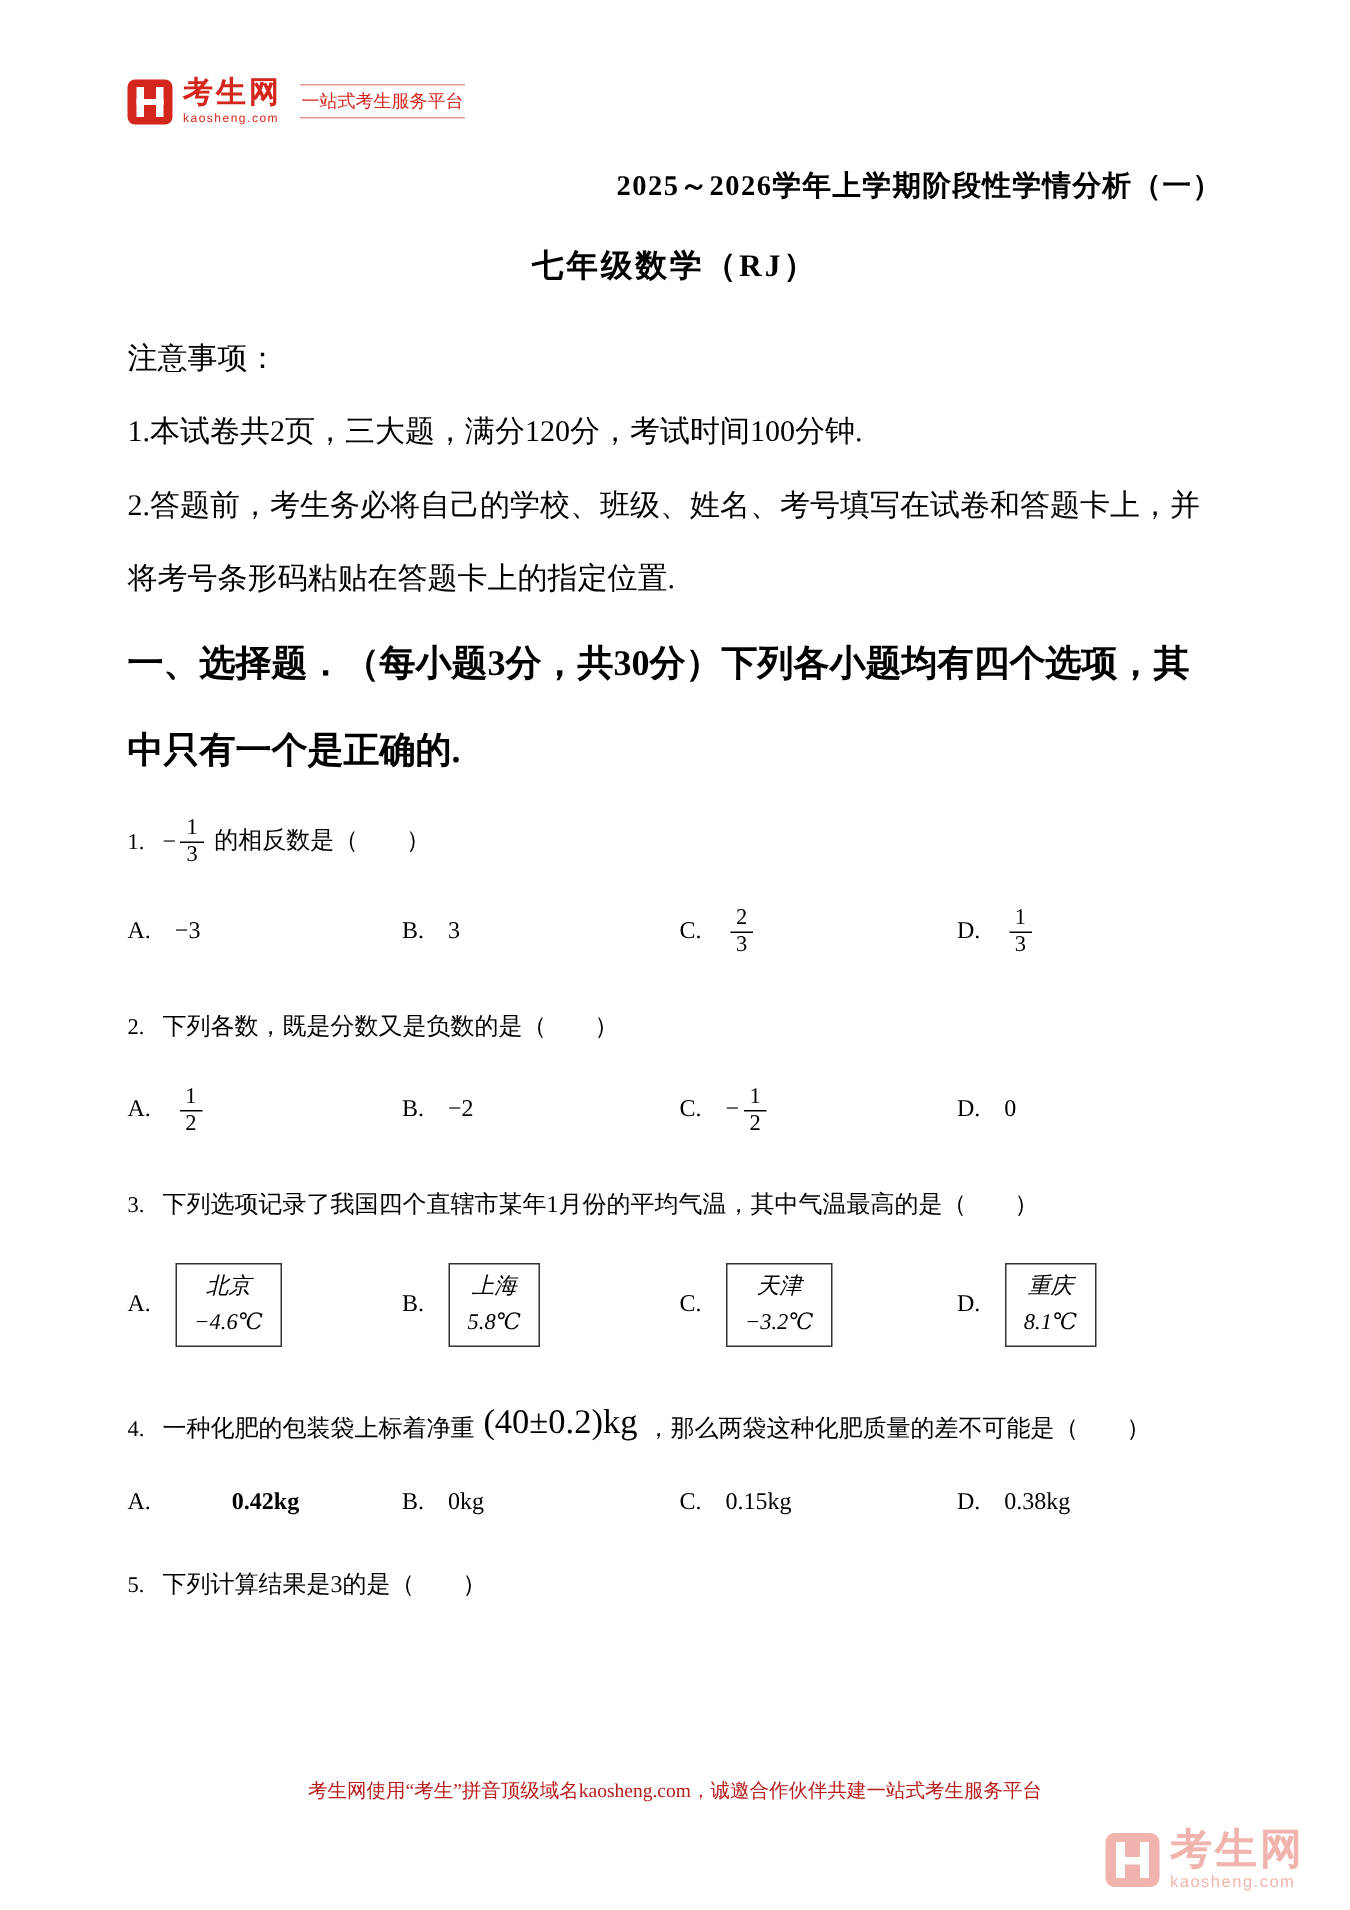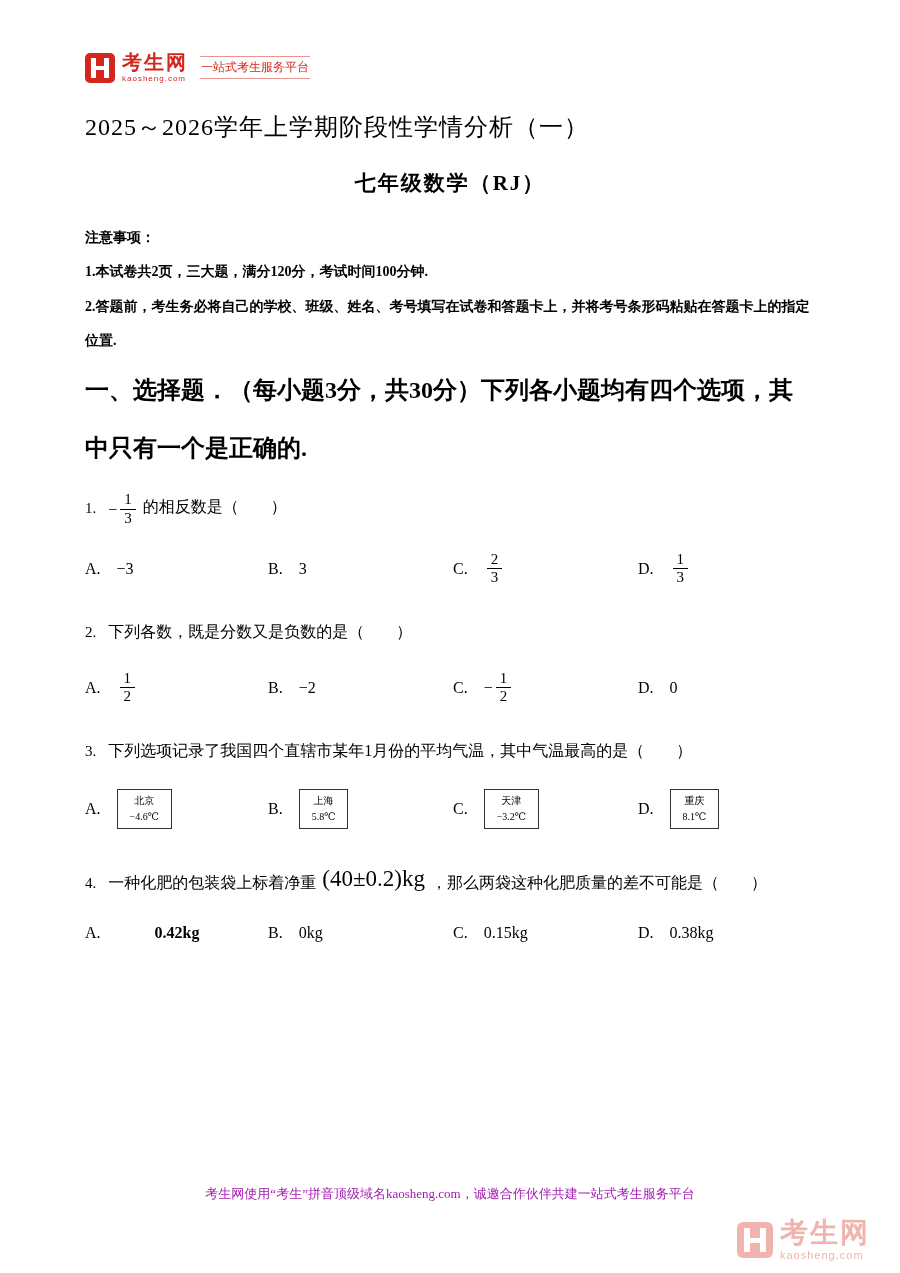--- a/index.html
+++ b/index.html
@@ -19,50 +19,50 @@
   .logo-mark .br { right:6px; top:5px; width:5px; height:20px; }
   .logo-mark .bm { left:6px; top:13px; width:18px; height:4px; }
   .brand-col { margin-left:7px; display:flex; flex-direction:column; line-height:1; font-family:"Liberation Sans","DejaVu Sans",sans-serif; }
   .brand-name { color:#d4261d; font-weight:bold; font-size:20px; letter-spacing:2px; }
   .brand-domain { color:#d4261d; font-size:8px; letter-spacing:1px; margin-top:3px; }
   .tagline { color:#d4261d; font-size:12px; margin-left:12px; align-self:center;
     border-top:1px solid #e8958f; border-bottom:1px solid #e8958f; padding:2px 1px;
     font-family:Liberation Mono, monospace; }
 
   
-  .doc-title { margin-top:28px; text-align:left; font-size:24px; font-weight:normal; letter-spacing:1px; }
+  .doc-title { margin-top:28px; text-align:right; font-size:19px; font-weight:bold; letter-spacing:1px; }
   .doc-subtitle { margin-top:26px; text-align:center; font-size:21px; font-weight:bold; letter-spacing:2px; }
 
   
-  .notices { margin-top:24px; font-size:14px; font-weight:bold; line-height:2.45; }
+  .notices { margin-top:24px; font-size:20px; font-weight:normal; line-height:2.45; }
   .notices p { margin:0; }
   .section-heading { font-size:24px; font-weight:bold; line-height:2.4; margin-top:4px; }
 
   
   .question { font-size:16px; }
   .q-stem { line-height:1.7; margin-top:14px; }
   .q-no { margin-right:8px; font-size:15px; }
   .frac { display:inline-block; text-align:center; vertical-align:middle; line-height:1.15; font-size:15px; margin:0 3px; }
   .frac .fn { display:block; border-bottom:1px solid #000; padding:0 4px; }
   .frac .fd { display:block; padding:0 4px; }
   .msign { display:inline-block; vertical-align:middle; }
   .opts { display:grid; grid-template-columns:183px 185px 185px 1fr; align-items:center; margin:24px 0 32px 0; }
   .opt { display:flex; align-items:center; }
   .opt .lab { margin-right:16px; }
   .bold-val { font-weight:bold;padding-left:38px; }
   .mathval { font-size:16px; }
 
-  .temp-box { display:inline-block; border:1px solid #333; text-align:center; padding:3px 12px; line-height:1.6; font-size:10px; }
+  .temp-box { display:inline-block; border:1px solid #333; text-align:center; padding:3px 12px; line-height:1.6; font-size:15px;font-style:italic; }
   .temp-box .city { display:block; }
   .temp-box .temp { display:block; }
 
   .weight-val { position:relative; top:-2px; font-size:23px; margin:0 2px; }
 
   
-  .footer { position:absolute; left:0; right:0; bottom:70px; text-align:center; font-size:13px; color:#a21caf; }
+  .footer { position:absolute; left:0; right:0; bottom:70px; text-align:center; font-size:13px; color:#b91c1c; }
 
   
   .watermark { position:absolute; right:30px; bottom:12px; display:flex; align-items:center; }
   .wm-mark { width:36px; height:36px; background:#f0b3ae; border-radius:6px; position:relative; flex:0 0 auto; }
   .wm-mark i { position:absolute; background:#fff; }
   .wm-mark .bl { left:7px; top:6px; width:6px; height:24px; }
   .wm-mark .br { right:7px; top:6px; width:6px; height:24px; }
   .wm-mark .bm { left:7px; top:16px; width:22px; height:5px; }
   .wm-col { margin-left:7px; display:flex; flex-direction:column; line-height:1; font-family:"Liberation Sans","DejaVu Sans",sans-serif; }
   .wm-brand { color:#f0b3ae; font-weight:bold; font-size:28px; letter-spacing:2px; }
@@ -219,20 +219,26 @@
           <span class="lab">C.</span>
           <span class="mathval">0.15kg</span>
         </span>
         <span class="opt">
           <span class="lab">D.</span>
           <span class="mathval">0.38kg</span>
         </span>
       </div>
     </div>
 
+    <div class="question">
+      <p class="q-stem">
+        <span class="q-no">5.</span>
+        <span>下列计算结果是3的是（　　）</span>
+      </p>
+    </div>
 
   </div>
 
   <p class="footer">考生网使用“考生”拼音顶级域名kaosheng.com，诚邀合作伙伴共建一站式考生服务平台</p>
 
   <div class="watermark">
     <span class="wm-mark">
       <i class="bl"></i>
       <i class="br"></i>
       <i class="bm"></i>

